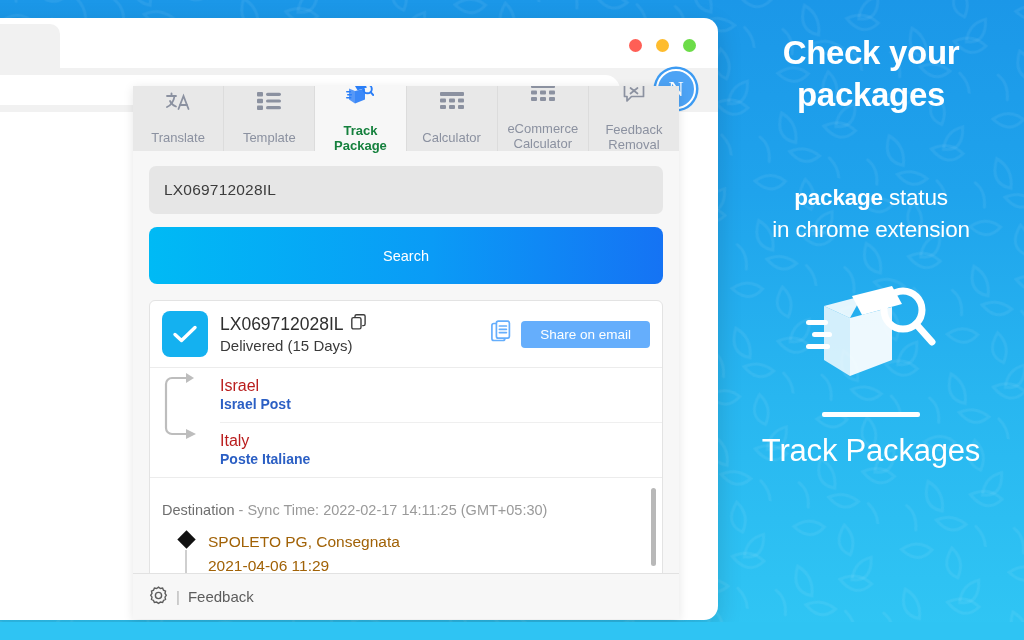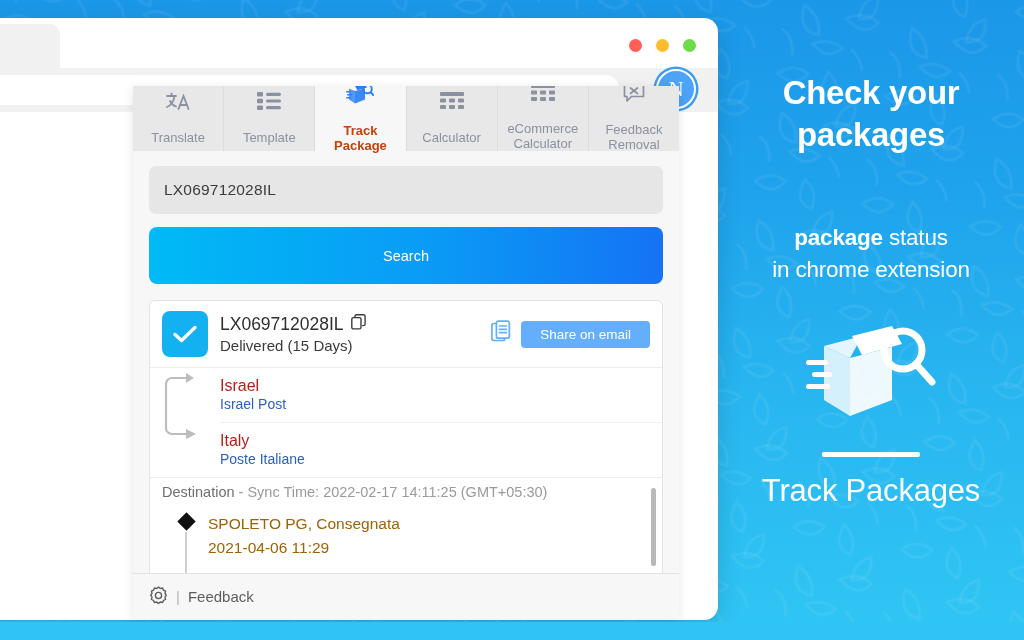--- a/index.html
+++ b/index.html
@@ -20,21 +20,21 @@
   }
   .promo-texture {
     position: absolute; inset: 0;
     opacity: .5;
     background-repeat: repeat;
     background-size: 120px 120px;
   }
   .promo-inner {
     position: absolute; left: 718px; top: 0; width: 306px; height: 640px;
     display: flex; flex-direction: column; align-items: center;
-    padding-top: 72px;
+    padding-top: 32px;
     text-align: center; color: #ffffff;
   }
   .promo-h1 {
     font-size: 33px; font-weight: bold; line-height: 1.28;
     letter-spacing: -0.3px; max-width: 266px;
   }
   .promo-sub {
     margin-top: 34px; font-size: 22.5px; line-height: 1.42;
     font-weight: 400; max-width: 290px; letter-spacing: -0.2px;
   }
@@ -104,21 +104,21 @@
   .navtabs { display: flex; height: 65px; background: #e8e8e8; flex: none; }
   .navtab {
     flex: 1; display: flex; flex-direction: column;
     align-items: center; justify-content: center;
     gap: 20px;
     border-right: 1px solid #dcdcdc;
     color: #8b91a0; font-size: 13px; line-height: 1.12;
     text-align: center; padding: 4px 2px 5px;
   }
   .navtab:last-child { border-right: none; }
-  .navtab.active { background: #f7f7f7; color: #c2410c; font-weight: bold; }
+  .navtab.active { background: #f7f7f7; color: #15803d; font-weight: bold; }
   .navtab .nt-ico { height: 22px; display: flex; align-items: center; justify-content: center; }
   .navtab .nt-label { white-space: pre-line; }
 
   .popup-body { flex: 1; padding: 15px 16px 0; overflow: hidden; }
 
   .track-input {
     height: 48px; background: #e6e6e6; border-radius: 7px;
     display: flex; align-items: center; padding: 0 15px;
     color: #3c3c3c; font-size: 15.5px; letter-spacing: .2px;
   }
@@ -154,27 +154,27 @@
     border-radius: 4px; font-size: 13.5px;
     padding: 6px 19px; font-family: inherit; cursor: pointer;
   }
 
   .carrier-rows { display: flex; border-top: 1px solid #ececec; }
   .carrier-connector { width: 70px; flex: none; position: relative; }
   .carrier-list { flex: 1; }
   .carrier-row { padding: 9px 0 10px; }
   .carrier-row + .carrier-row { border-top: 1px solid #efefef; }
   .carrier-country { font-size: 16px; color: #b91c1c; }
-  .carrier-name { font-size: 14px; color: #2b5fc4; margin-top: 1px; }
+  .carrier-name { font-size: 14px; color: #2b5fc4; margin-top: 1px; font-weight: bold; }
 
   .timeline-box {
     border-top: 1px solid #ececec;
     position: relative;
     height: 112px; overflow: hidden;
-    padding: 6px 12px 0 12px;
+    padding: 24px 12px 0 12px;
   }
   .dest-line { font-size: 14.5px; color: #9a9a9a; }
   .dest-line b { color: #6f6f6f; font-weight: 400; }
   .tl-item { display: flex; gap: 14px; margin-top: 12px; padding-left: 16px; }
   .tl-marker { position: relative; width: 16px; flex: none; }
   .tl-diamond {
     width: 13px; height: 13px; background: #111111;
     transform: rotate(45deg); margin: 3px auto 0;
   }
   .tl-stem {

